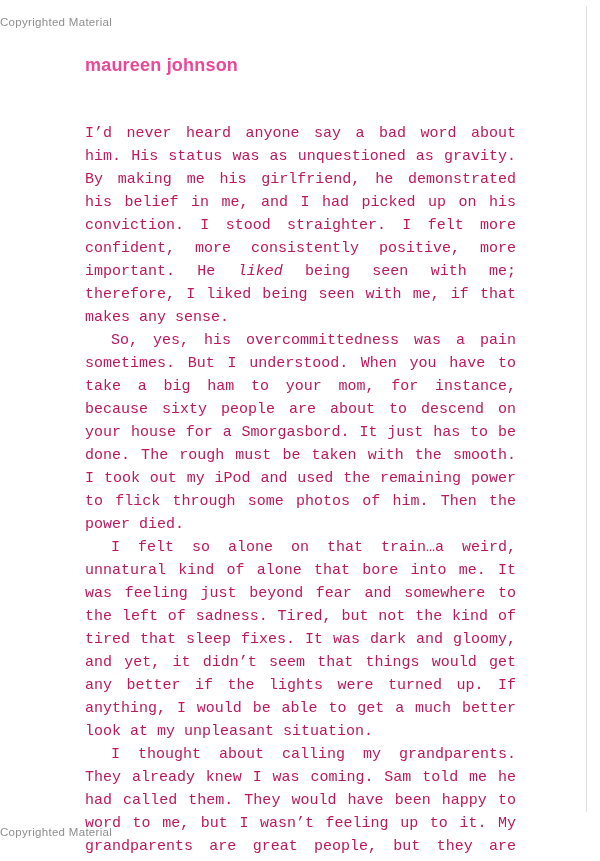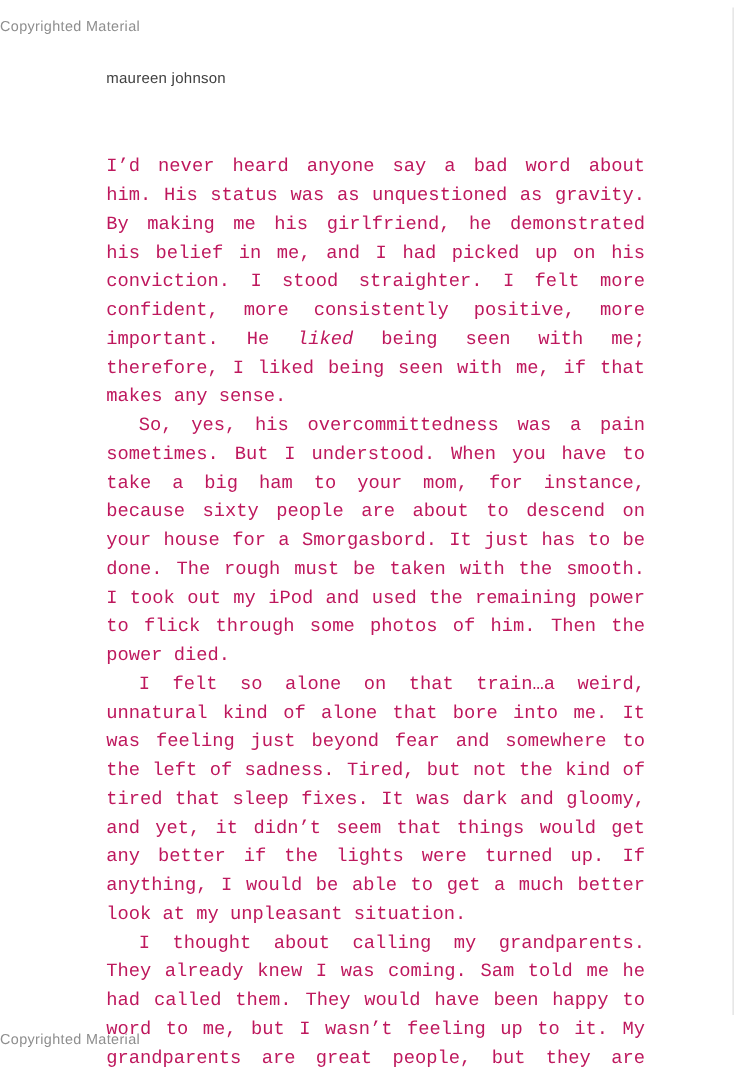--- a/index.html
+++ b/index.html
@@ -30,24 +30,24 @@
     right: 13px;
     height: 806px;
     width: 0;
     border-right: 1.5px solid #e0e0e0;
   }
   .author {
     position: absolute;
     left: 85px;
     top: 55px;
     font-family: "Liberation Sans", sans-serif;
-    font-size: 12px;
-    font-weight: 400;
+    font-size: 18px;
+    font-weight: 700;
     letter-spacing: 0.2px;
-    color: #404040;
+    color: #ec4899;
   }
   .body-text {
     position: absolute;
     left: 85px;
     top: 122px;
     width: 431px;
     font-size: 15px;
     line-height: 23px;
     color: #be185d;
     text-align: justify;

